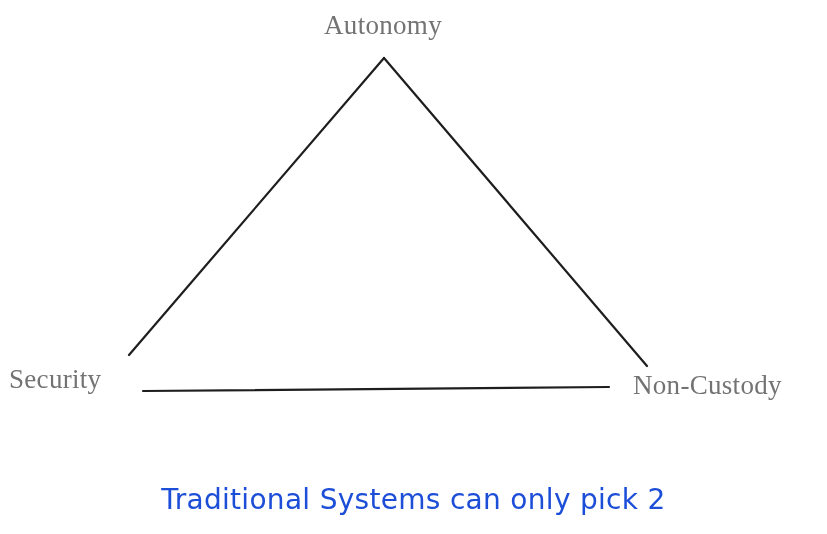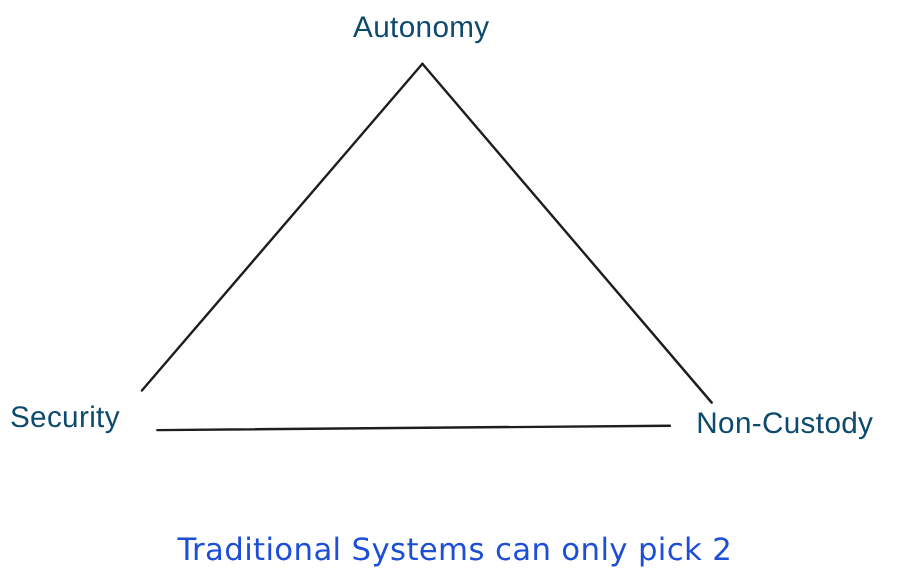--- a/index.html
+++ b/index.html
@@ -17,23 +17,23 @@
     }
     .canvas {
       position: absolute;
       left: 0; top: 0;
       width: 827px;
       height: 534px;
     }
     .label {
       position: absolute;
       white-space: nowrap;
-      font-family: Liberation Sans, sans-serif;
+      font-family: Liberation Serif, serif;
       font-size: 27px;
-      color: #0c4a6e;
+      color: #737373;
       letter-spacing: 0.3px;
       line-height: 1;
     }
     .label-top {
       left: 313px;
       top: 12px;
       width: 140px;
       text-align: center;
     }
     .label-left {

